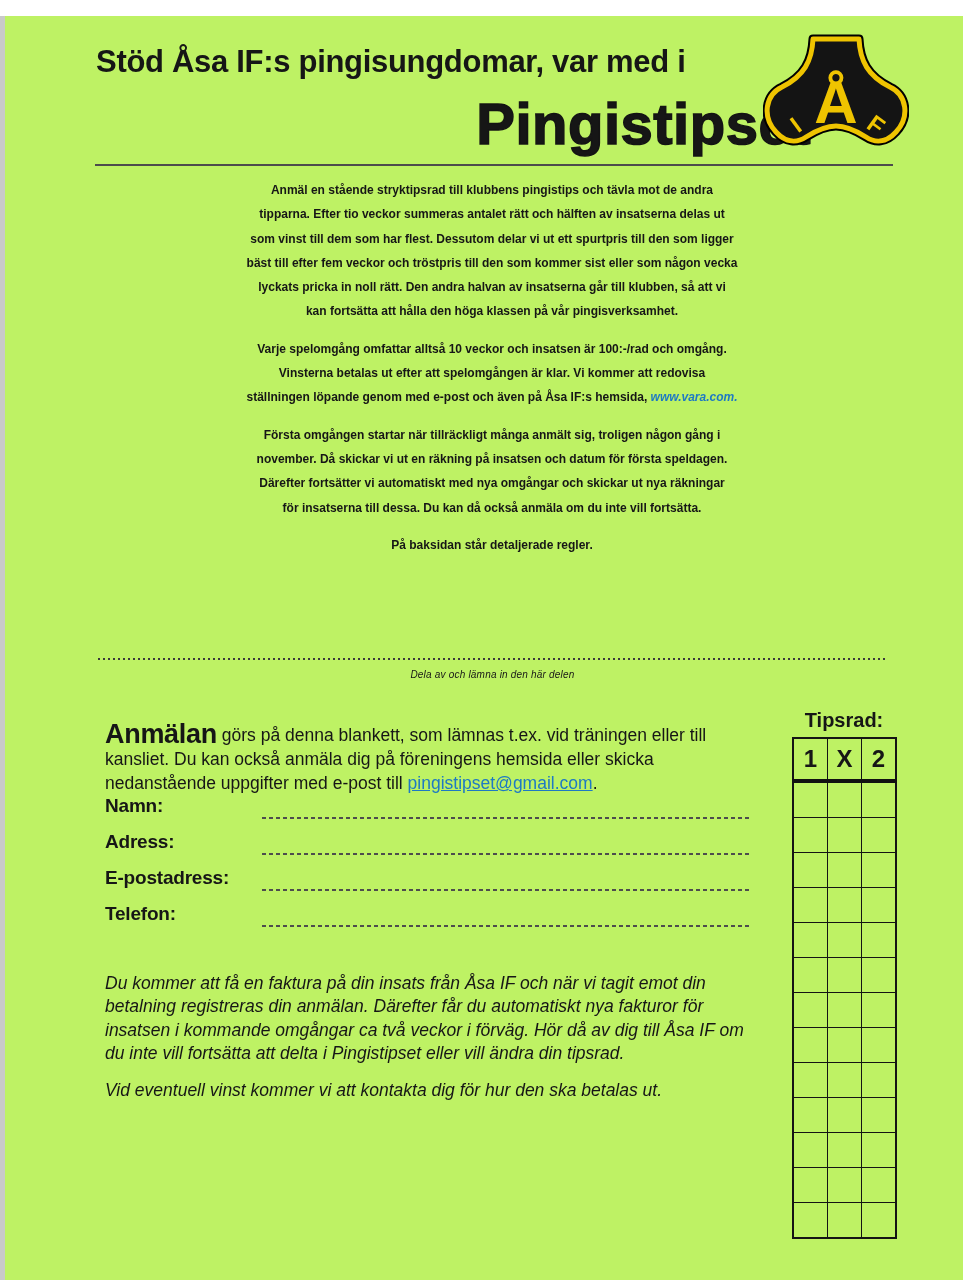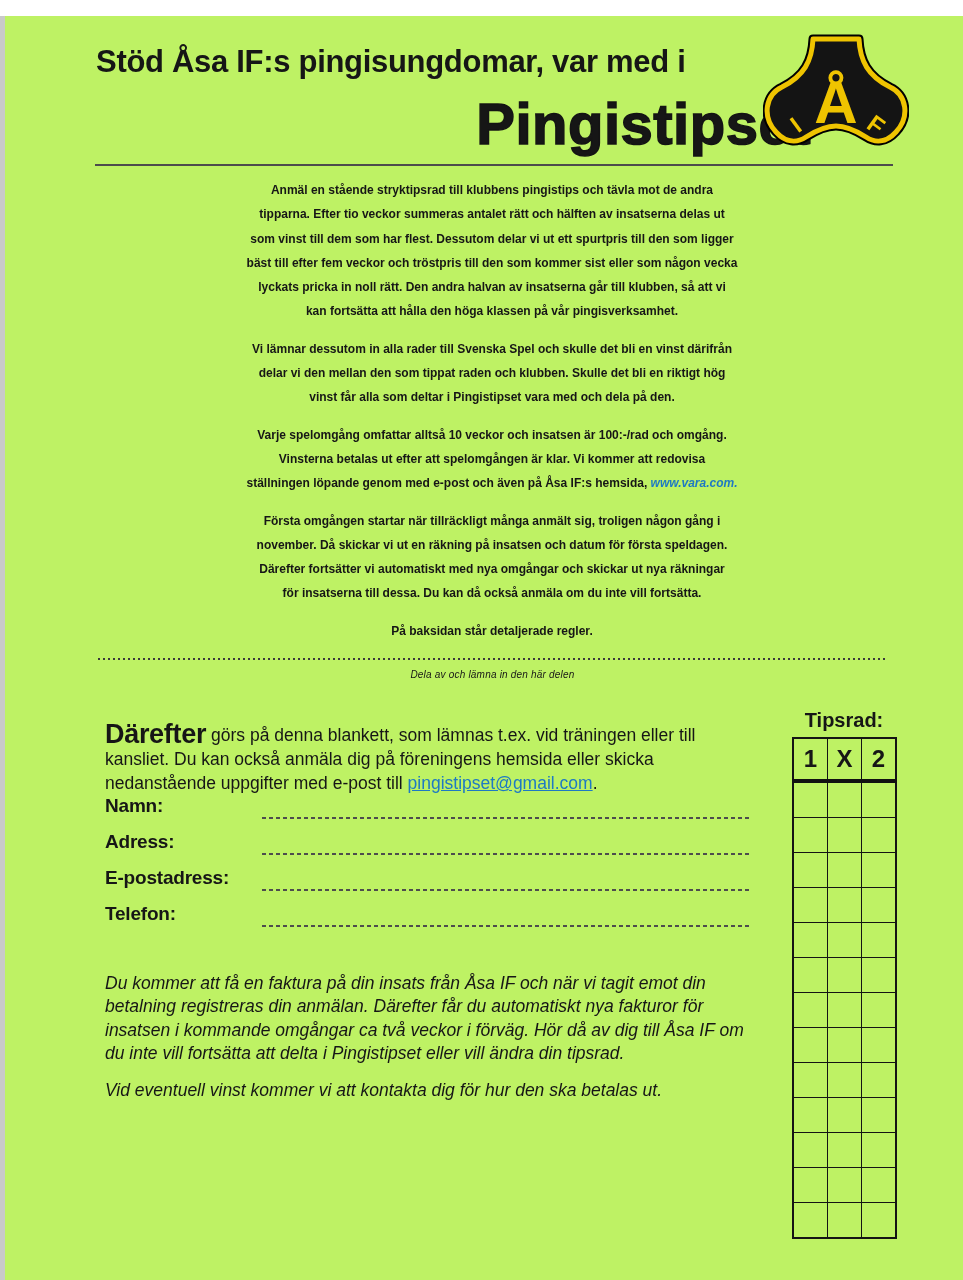--- a/index.html
+++ b/index.html
@@ -74,37 +74,34 @@
   </div>
   <div class="header-rule"></div>
 
   <div class="intro">
     <p>Anmäl en stående stryktipsrad till klubbens pingistips och tävla mot de andra
 tipparna. Efter tio veckor summeras antalet rätt och hälften av insatserna delas ut
 som vinst till dem som har flest. Dessutom delar vi ut ett spurtpris till den som ligger
 bäst till efter fem veckor och tröstpris till den som kommer sist eller som någon vecka
 lyckats pricka in noll rätt. Den andra halvan av insatserna går till klubben, så att vi
 kan fortsätta att hålla den höga klassen på vår pingisverksamhet.</p>
-    <p>Vi lämnar dessutom in alla rader till Svenska Spel och skulle det bli en vinst därifrån
-delar vi den mellan den som tippat raden och klubben. Skulle det bli en riktigt hög
-vinst får alla som deltar i Pingistipset vara med och dela på den.</p>
     <p><span>Varje spelomgång omfattar alltså 10 veckor och insatsen är 100:-/rad och omgång.
 Vinsterna betalas ut efter att spelomgången är klar. Vi kommer att redovisa
 ställningen löpande genom med e-post och även på Åsa IF:s hemsida, </span><a href="#" class="weblink link" style="color: rgb(30, 121, 196);">www.vara.com.</a></p>
     <p>Första omgången startar när tillräckligt många anmält sig, troligen någon gång i
 november. Då skickar vi ut en räkning på insatsen och datum för första speldagen.
 Därefter fortsätter vi automatiskt med nya omgångar och skickar ut nya räkningar
 för insatserna till dessa. Du kan då också anmäla om du inte vill fortsätta.</p>
     <p>På baksidan står detaljerade regler.</p>
   </div>
 
   <div class="cut-line"></div>
   <div class="cut-label">Dela av och lämna in den här delen</div>
 
-  <p class="signup"><span class="signup-heading">Därefter</span><span> görs på denna blankett, som lämnas t.ex. vid träningen eller till
+  <p class="signup"><span class="signup-heading">Anmälan</span><span> görs på denna blankett, som lämnas t.ex. vid träningen eller till
 kansliet. Du kan också anmäla dig på föreningens hemsida eller skicka
 nedanstående uppgifter med e-post till </span><a href="#" class="maillink link" style="color: rgb(30, 121, 196);">pingistipset@gmail.com</a><span>.</span></p>
 
   <div class="form-area">
     <div class="form-row" style="top:0px">
       <span class="form-label">Namn:</span>
       <span class="write-line"></span>
     </div>
     <div class="form-row" style="top:36px">
       <span class="form-label">Adress:</span>

